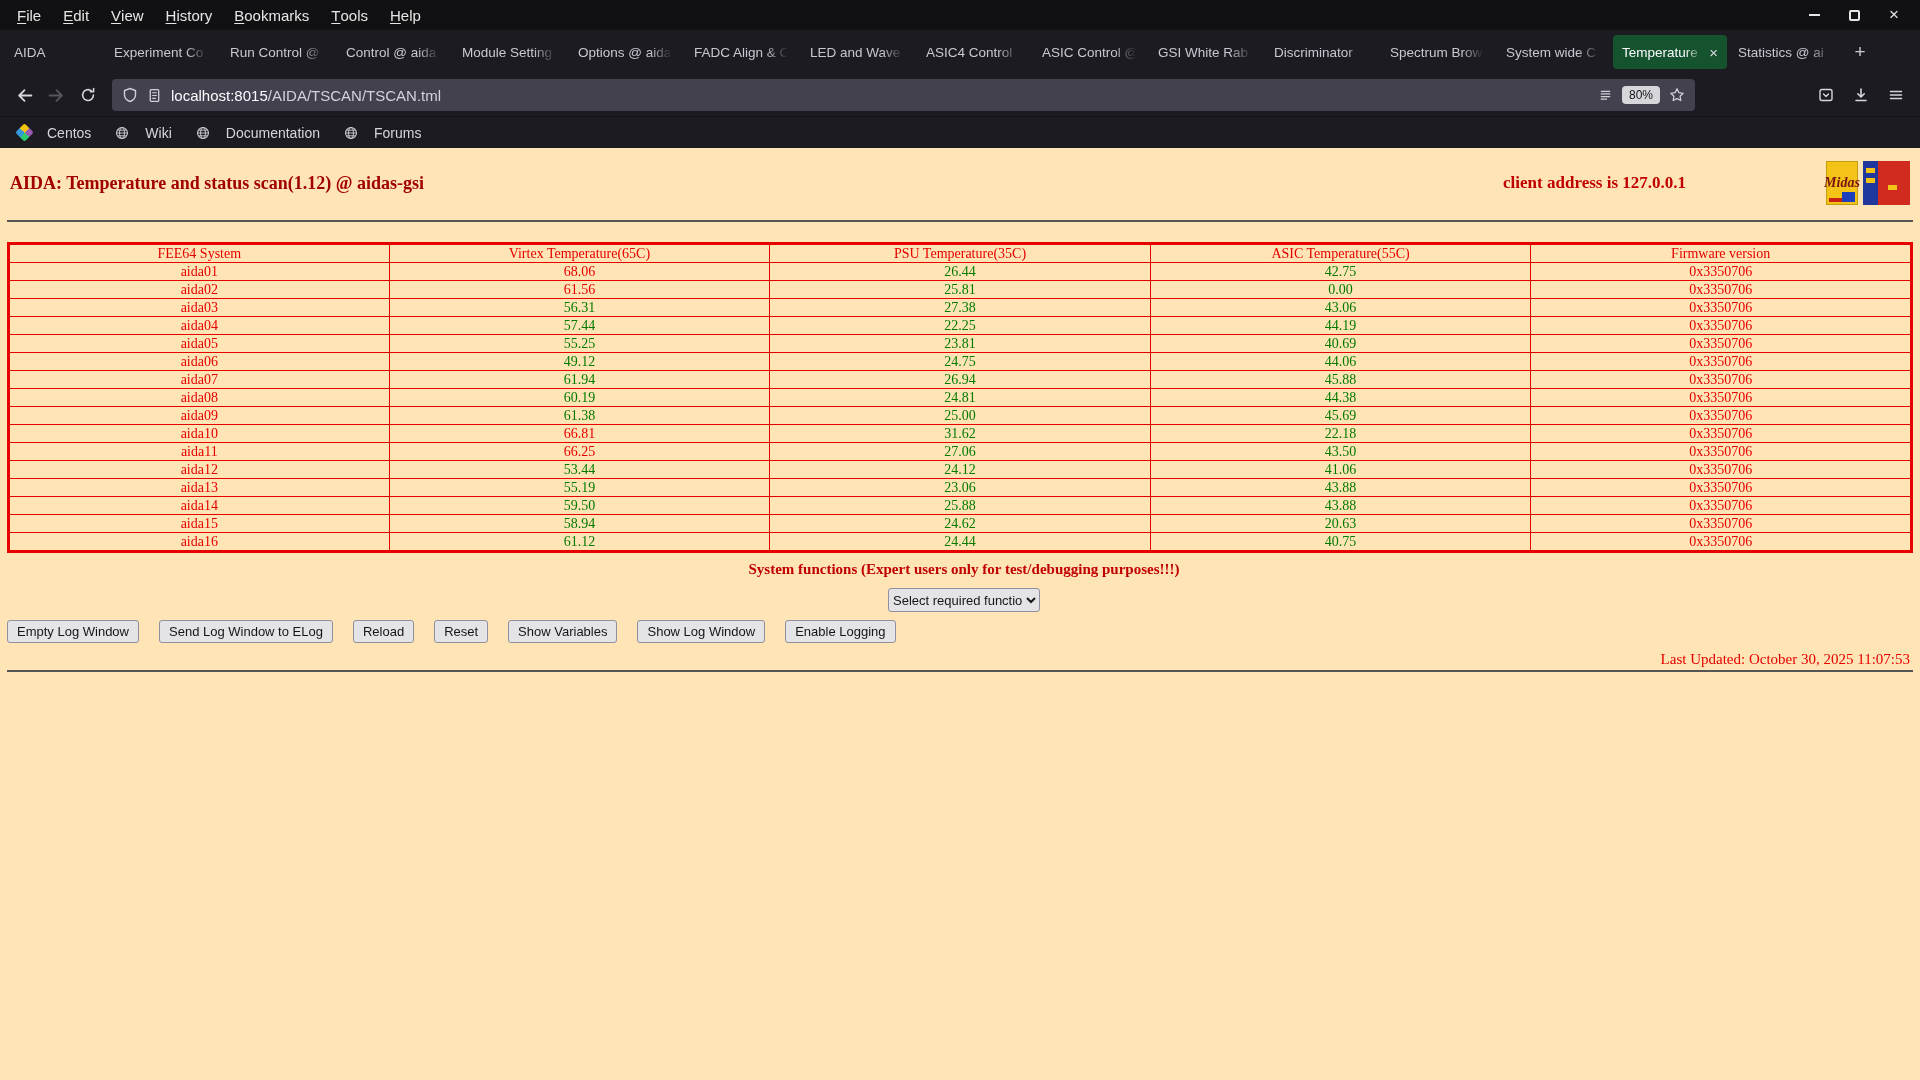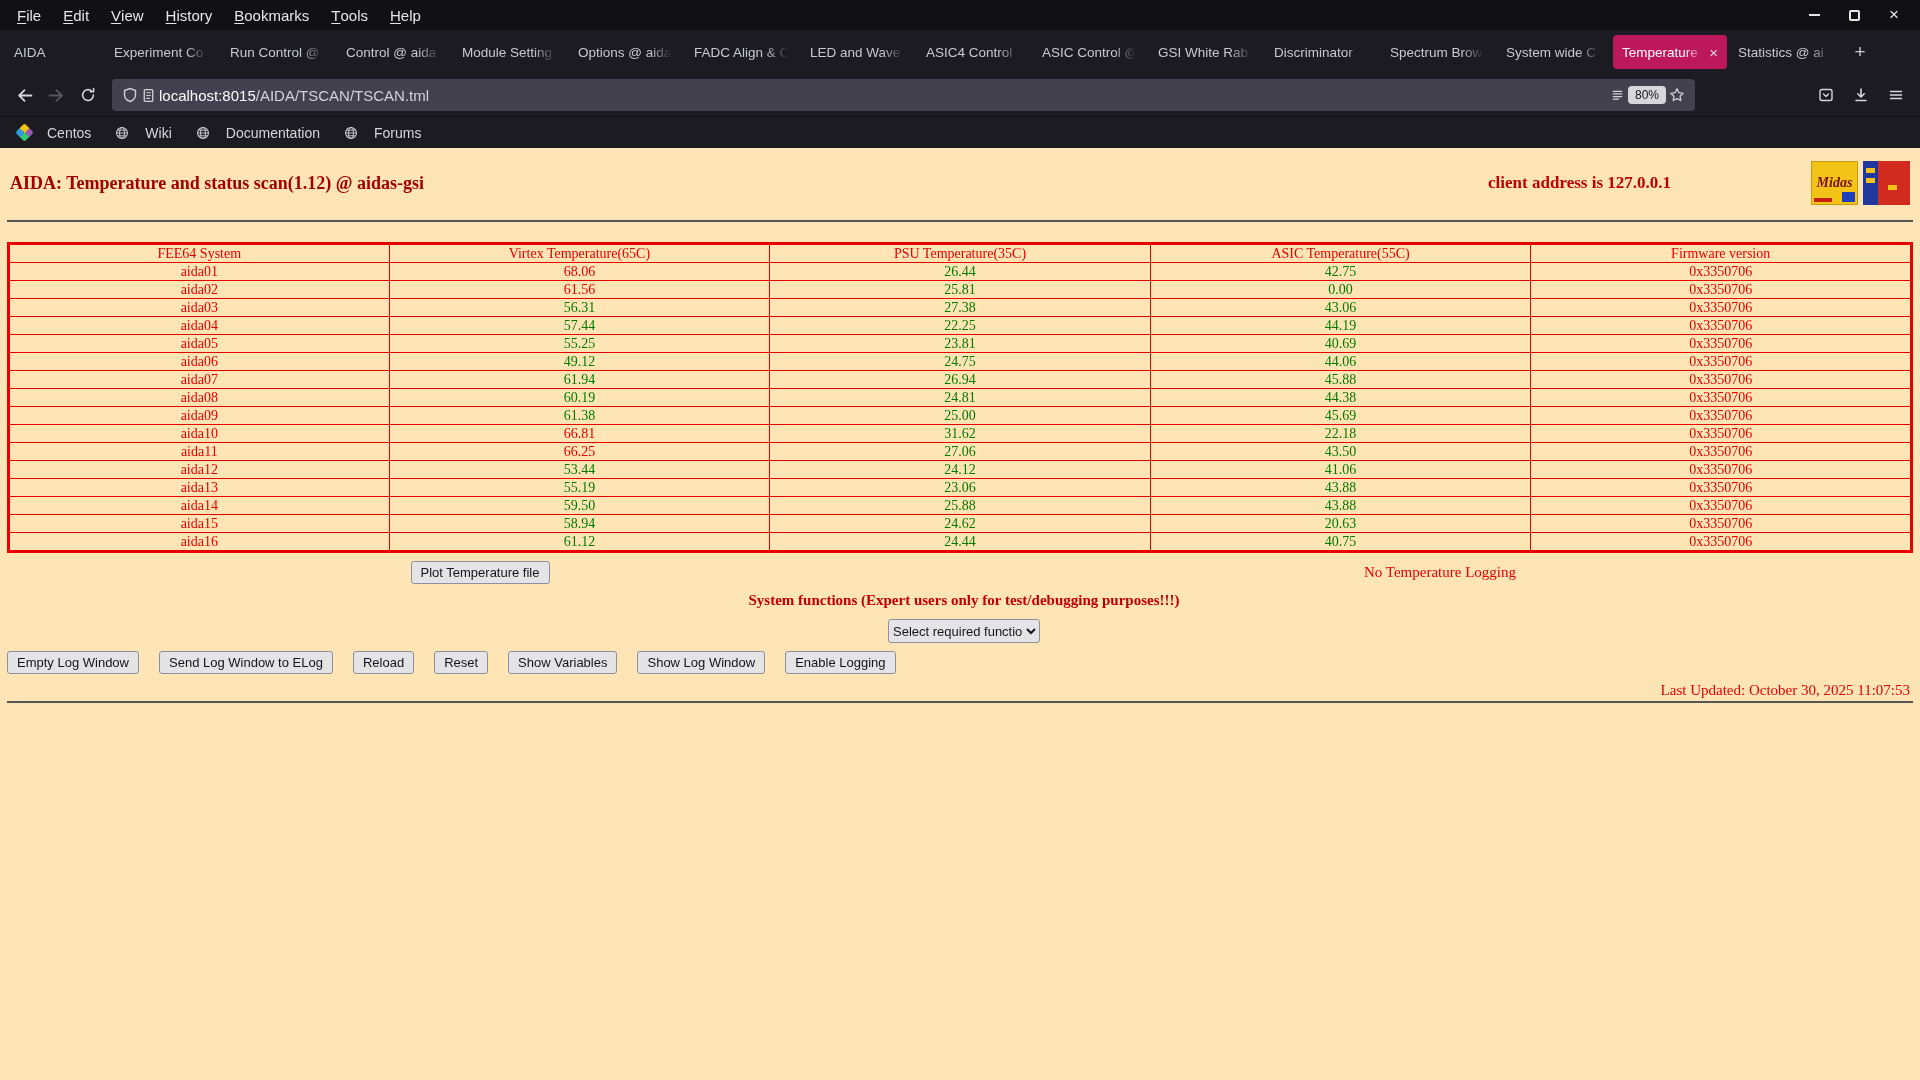--- a/index.html
+++ b/index.html
@@ -22,35 +22,35 @@
   .min-bar { width:11px; height:2px; background:#e6e6e6; display:inline-block; }
   .max-box { width:11px; height:11px; border:2px solid #e6e6e6; border-radius:2px; display:inline-block; }
 
   .tabbar { height:44px; background:#1c1b22; display:flex; align-items:stretch; padding:5px 4px; }
   .tab {
     width:114px; flex:0 0 auto; display:flex; align-items:center;
     padding:0 9px; margin:0 1px; color:#c8c8d0; font-size:13.5px;
     border-radius:4px; overflow:hidden; white-space:nowrap;
   }
   .tab:first-child { width:98px; }
-  .tab.active { background:#be185d; color:#fbfbfe; }
+  .tab.active { background:#14532d; color:#fbfbfe; }
   .tab-label {
     flex:1; overflow:hidden; white-space:nowrap;
     -webkit-mask-image:linear-gradient(90deg,#000 75%,transparent 98%);
     mask-image:linear-gradient(90deg,#000 75%,transparent 98%);
   }
   .tab-close { margin-left:3px; font-size:15px; color:#d8d8de; }
   .newtab { display:flex; align-items:center; justify-content:center; width:32px; font-size:19px; color:#c8c8d0; }
 
   .navbar { height:42px; background:#1c1b22; display:flex; align-items:center; padding:0 8px; }
   .nav-btn { width:32px; height:32px; border-radius:4px; display:flex; align-items:center; justify-content:center; color:#d5d5da; flex:0 0 auto; }
   .nav-btn.disabled { color:#56565f; }
   .urlbar {
     flex:1; height:32px; margin:0 115px 0 8px; background:#42414d; border-radius:4px;
-    display:flex; align-items:center; padding:0 10px; gap:3px; font-size:15px; color:#fbfbfe;
+    display:flex; align-items:center; padding:0 10px; gap:9px; font-size:15px; color:#fbfbfe;
   }
   .url-icon { display:flex; align-items:center; color:#cfcfd6; flex:0 0 auto; }
   .url-text { flex:1; white-space:nowrap; overflow:hidden; }
   .url-host { color:#fbfbfe; }
   .url-path { color:#d2d2d8; }
   .zoom-badge { background:#d7d7db; color:#15141a; font-size:12px; padding:2px 7px; border-radius:4px; flex:0 0 auto; }
   .right-cluster { display:flex; gap:3px; flex:0 0 auto; }
 
   .bookmarksbar { height:32px; background:#1c1b22; border-top:1px solid #14131a; display:flex; align-items:center; gap:8px; padding:0 10px; color:#d5d5da; font-size:14px; }
   .bm-item { display:flex; align-items:center; gap:16px; padding:2px 8px; border-radius:4px; }
@@ -61,21 +61,21 @@
   }
   .globe-icon { display:flex; align-items:center; color:#d5d5da; flex:0 0 auto; }
 
   
   .page { font-family:"Liberation Serif", serif; background:#ffe4b5; height:932px; }
   .page-header { height:70px; display:flex; align-items:center; padding:16px 10px; }
   .page-title { font-size:18px; font-weight:bold; color:#a00000; }
   .client-address { margin-left:auto; margin-right:140px; font-size:17px; font-weight:bold; color:#c00000; }
   .logos { display:flex; gap:5px; }
   .logo-midas {
-    width:47px; height:44px; background:#f3c318; border:1px solid #c89c10; position:relative;
+    width:32px; height:44px; background:#f3c318; border:1px solid #c89c10; position:relative;
     display:flex; align-items:center; justify-content:center;
     font-weight:bold; font-style:italic; color:#7a1212; font-size:14px;
   }
   .logo-midas::after { content:""; position:absolute; right:2px; bottom:2px; width:13px; height:10px; background:#1d3fbd; }
   .logo-midas::before { content:""; position:absolute; left:2px; bottom:2px; width:18px; height:4px; background:#c81f12; }
   .logo-inst { width:47px; height:44px; background:#d12a1e; position:relative; }
   .logo-inst::before { content:""; position:absolute; left:0; top:0; width:15px; height:100%; background:#20379e; }
   .logo-inst::after {
     content:""; position:absolute; left:3px; top:7px; width:9px; height:5px; background:#f3c318;
     box-shadow:0 10px 0 #f3c318, 22px 17px 0 #f3c318;
@@ -422,28 +422,20 @@
         <tr>
           <td class="red">aida16</td>
           <td class="ok">61.12</td>
           <td class="ok">24.44</td>
           <td class="ok">40.75</td>
           <td class="red">0x3350706</td>
         </tr>
       </tbody>
   </table>
 
-  <div class="table-actions">
-    <span class="half">
-      <button class="form-btn">Plot Temperature file</button>
-    </span>
-    <span class="half">
-      <span class="logging-status">No Temperature Logging</span>
-    </span>
-  </div>
 
   <div class="sysfunc">
     <span class="sysfunc-label">System functions (Expert users only for test/debugging purposes!!!)</span>
     <select class="form-select">
       <option>Select required function</option>
     </select>
   </div>
 
   <div class="btn-row" id="action-buttons">
       <button class="form-btn">Empty Log Window</button>

